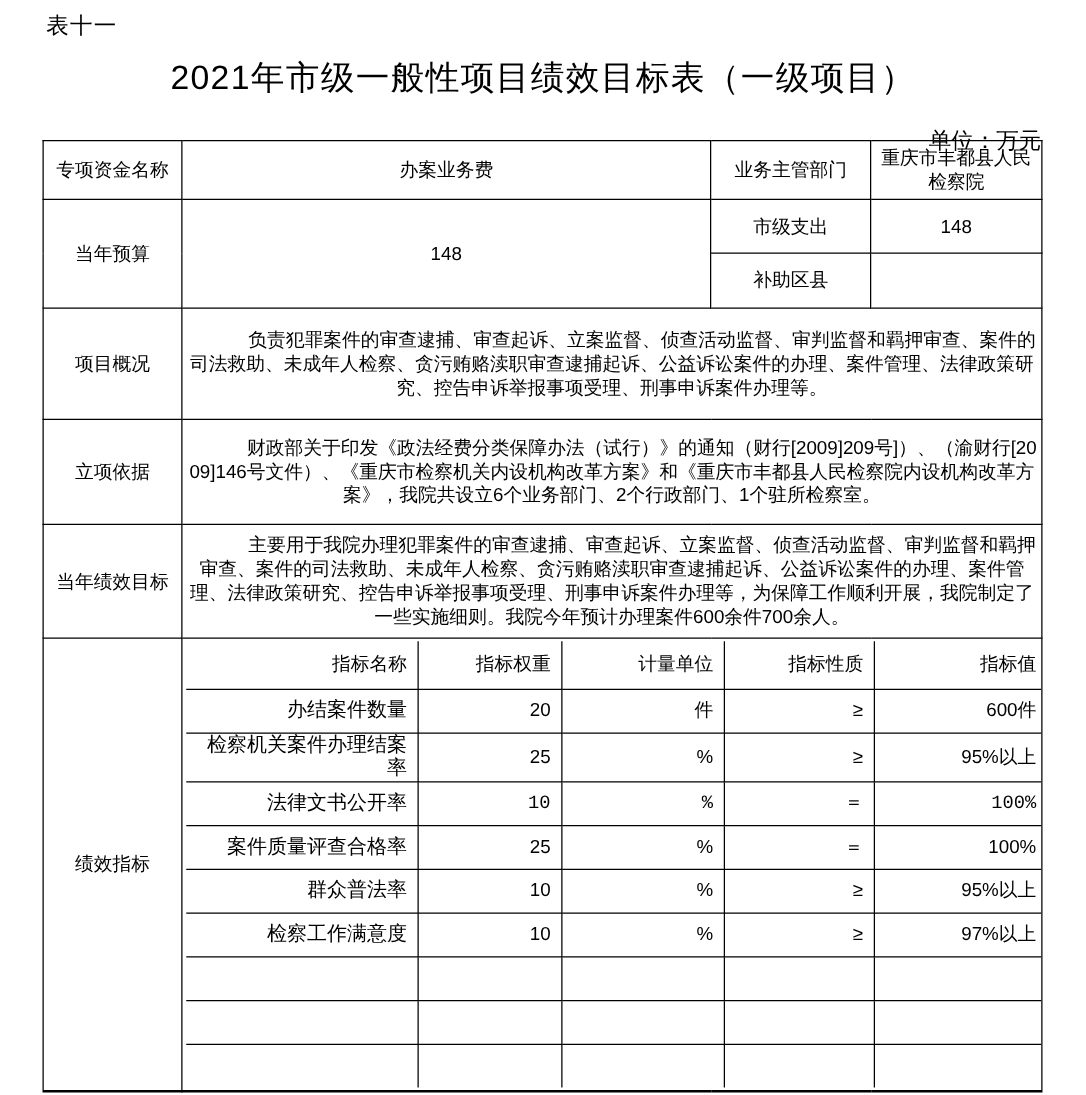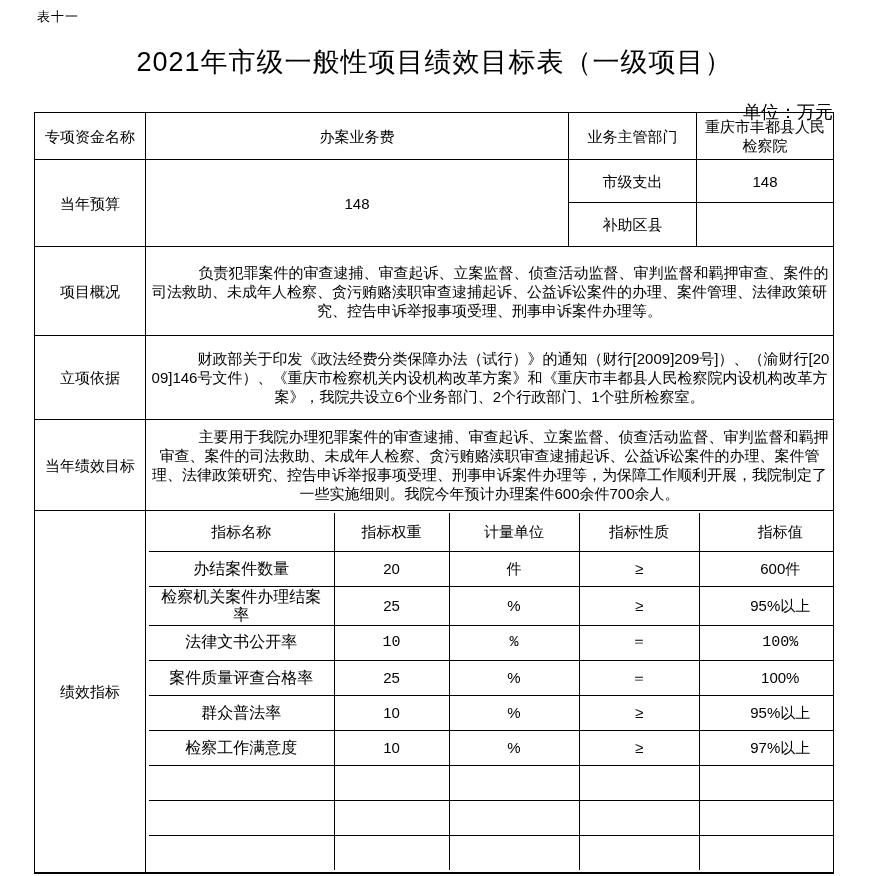--- a/index.html
+++ b/index.html
@@ -4,21 +4,21 @@
 <style>
   html,body{margin:0;padding:0;}
   body{
     width:869px;height:876px;position:relative;
     background:#ffffff;color:#000000;
     font-family:"Liberation Sans","DejaVu Sans",sans-serif;
     overflow:hidden;
   }
   .table-tag{
     position:absolute;left:37px;top:8px;
-    font-size:13px;letter-spacing:1px;font-family:Liberation Mono, monospace;
+    font-size:18px;letter-spacing:1px;font-family:Liberation Mono, monospace;
   }
   .page-title{
     position:absolute;left:0;top:44px;width:869px;
     text-align:center;font-size:27px;font-weight:normal;
     letter-spacing:1px;margin:0;
   }
   .unit-note{
     position:absolute;left:34px;top:100px;width:799px;
     text-align:right;font-size:18px;
   }
@@ -39,21 +39,21 @@
     font-size:16px;line-height:22px;
     text-indent:48px;padding:2px 4px 0 4px;
   }
   td.nest{padding:0;vertical-align:top;}
   table.inner{
     width:100%;height:100%;
     border-collapse:collapse;table-layout:fixed;
   }
   table.inner td{
     border:1px solid #000;
-    text-align:center;vertical-align:middle;
+    text-align:right;vertical-align:middle;
     font-size:15px;line-height:18px;
     padding:1px 8px;overflow:hidden;word-break:break-all;
   }
   table.inner td.iname{font-size:16px;}
   table.inner tr:first-child td{border-top:none;}
   table.inner tr:last-child td{border-bottom:none;}
   table.inner td:first-child{border-left:none;}
   table.inner td:last-child{border-right:none;padding-left:32px;}
   .sym{font-size:17px;}
 </style>

